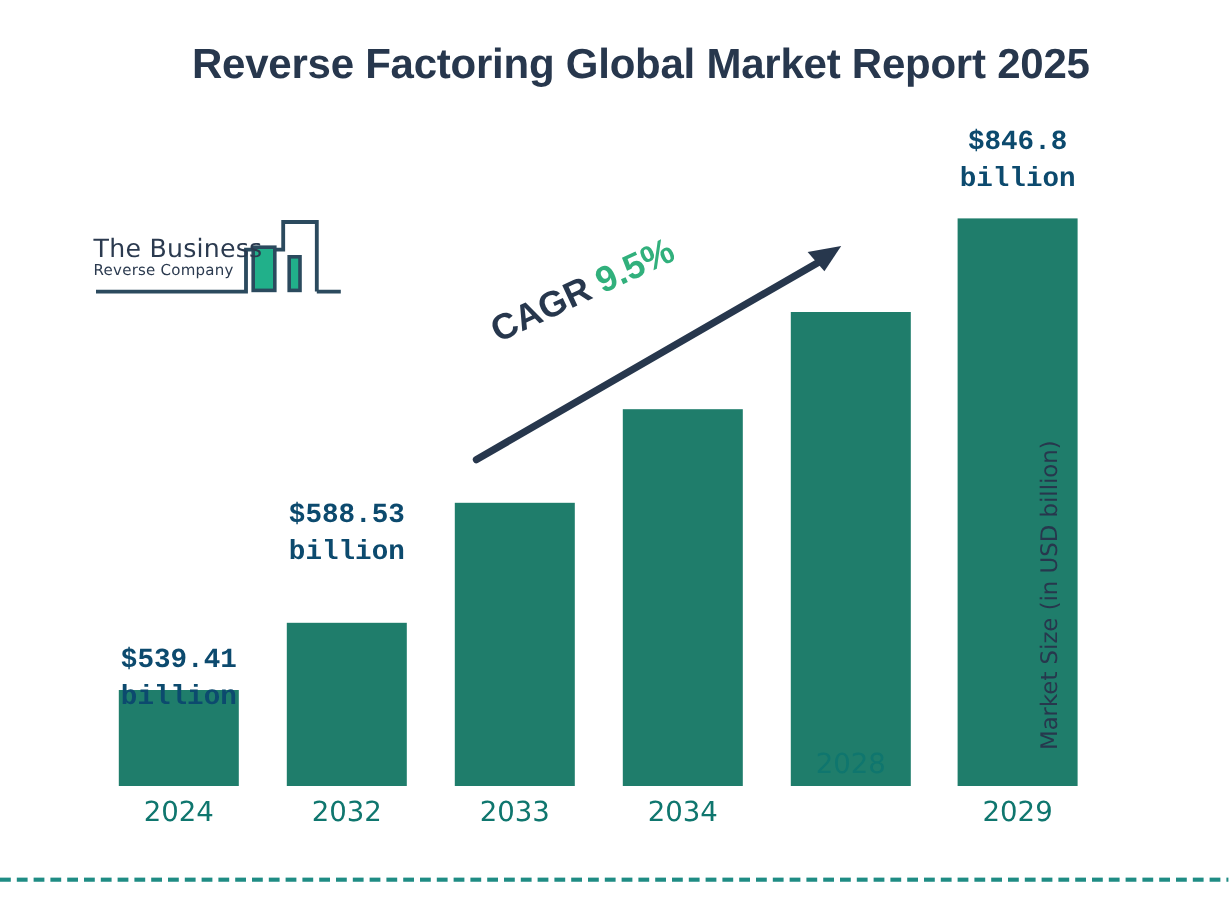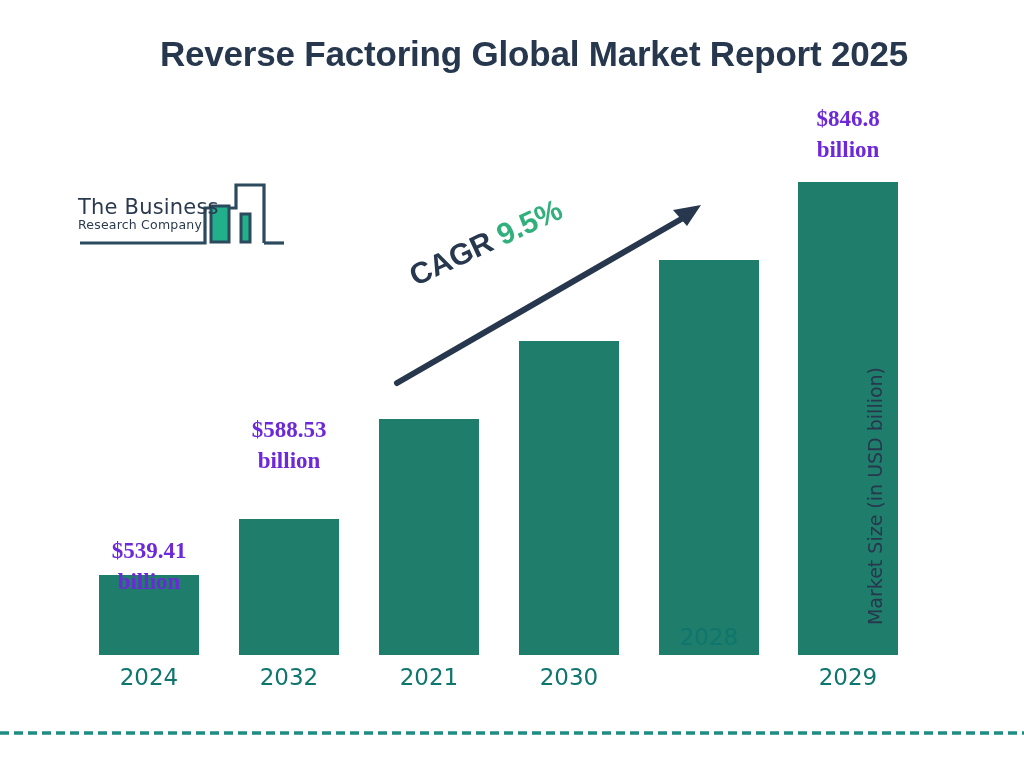--- a/index.html
+++ b/index.html
@@ -84,24 +84,24 @@
     position: absolute;
     text-align: center;
     font-family: "DejaVu Sans", sans-serif;
     font-size: 23px;
     color: #0f766e;
     white-space: nowrap;
   }
   .val-label {
     position: absolute;
     text-align: center;
-    font-family: Liberation Serif, serif;
+    font-family: Liberation Mono, monospace;
     font-size: 23px;
     font-weight: bold;
-    color: #6d28d9;
+    color: #0c4a6e;
     line-height: 31px;
     white-space: nowrap;
   }
 
   
   #y-axis-title {
     position: absolute;
     left: 864px;
     top: 336px;
     width: 320px;
@@ -147,21 +147,21 @@
 
   <div id="logo">
     <svg id="logo-mark" width="208" height="70" viewBox="0 0 208 70">
       <path d="M2 63 H127 V28 H158 V5 H186 V63" fill="none" stroke="#2b4a5e" stroke-width="3.2"></path>
       <path d="M186 63 H206" fill="none" stroke="#2b4a5e" stroke-width="3.2"></path>
       <rect x="133" y="26" width="18" height="36" fill="#21b08a" stroke="#2b4a5e" stroke-width="3"></rect>
       <rect x="163" y="34" width="9" height="28" fill="#21b08a" stroke="#2b4a5e" stroke-width="3"></rect>
     </svg>
     <div id="logo-text-block">
       <div id="logo-line1">The Business</div>
-      <div id="logo-line2">Research Company</div>
+      <div id="logo-line2">Reverse Company</div>
     </div>
   </div>
 
   <div id="plot">
 
     <div class="bar" style="left:99px; top:575px; width:100px; height:80px;"></div>
     <div class="bar" style="left:239px; top:519px; width:100px; height:136px;"></div>
     <div class="bar" style="left:379px; top:419px; width:100px; height:236px;"></div>
     <div class="bar" style="left:519px; top:341px; width:100px; height:314px;"></div>
     <div class="bar" style="left:659px; top:260px; width:100px; height:395px;"></div>
@@ -175,22 +175,22 @@
       <div>$588.53</div>
       <div>billion</div>
     </div>
     <div class="val-label" style="left:748px; top:103px; width:200px;">
       <div>$846.8</div>
       <div>billion</div>
     </div>
 
     <div class="x-label" style="left:99px; top:664px; width:100px;">2024</div>
     <div class="x-label" style="left:239px; top:664px; width:100px;">2032</div>
-    <div class="x-label" style="left:379px; top:664px; width:100px;">2021</div>
-    <div class="x-label" style="left:519px; top:664px; width:100px;">2030</div>
+    <div class="x-label" style="left:379px; top:664px; width:100px;">2033</div>
+    <div class="x-label" style="left:519px; top:664px; width:100px;">2034</div>
     <div class="x-label" style="left:659px; top:624px; width:100px;">2028</div>
     <div class="x-label" style="left:798px; top:664px; width:100px;">2029</div>
 
     <svg style="position:absolute; left:0; top:0; width:1024px; height:768px; pointer-events:none;">
       <line x1="397" y1="383" x2="690" y2="214" stroke="#27374d" stroke-width="6" stroke-linecap="round"></line>
       <polygon points="701,205 673,210 687,226" fill="#27374d"></polygon>
     </svg>
 
     <div id="cagr-annotation">
       <span id="cagr-word">CAGR</span><span id="cagr-value">9.5%</span>

